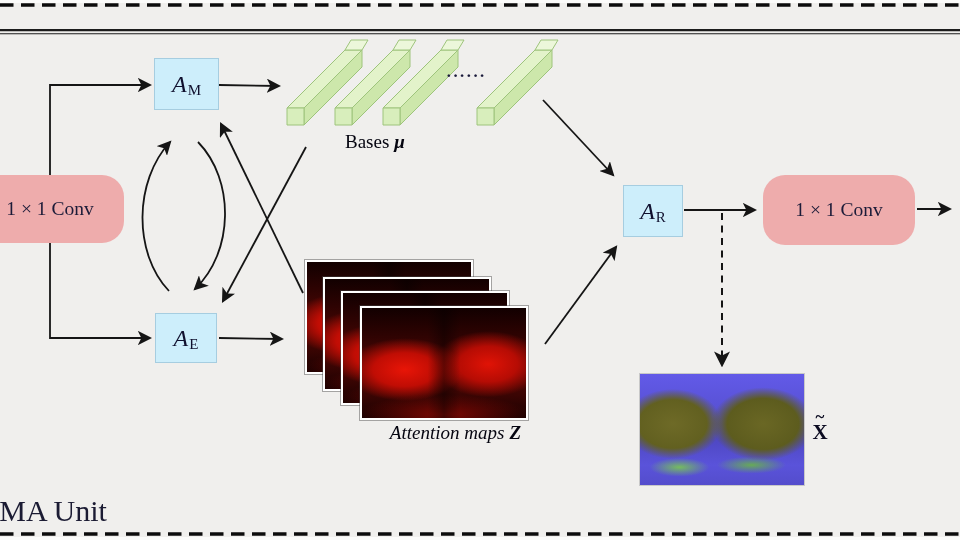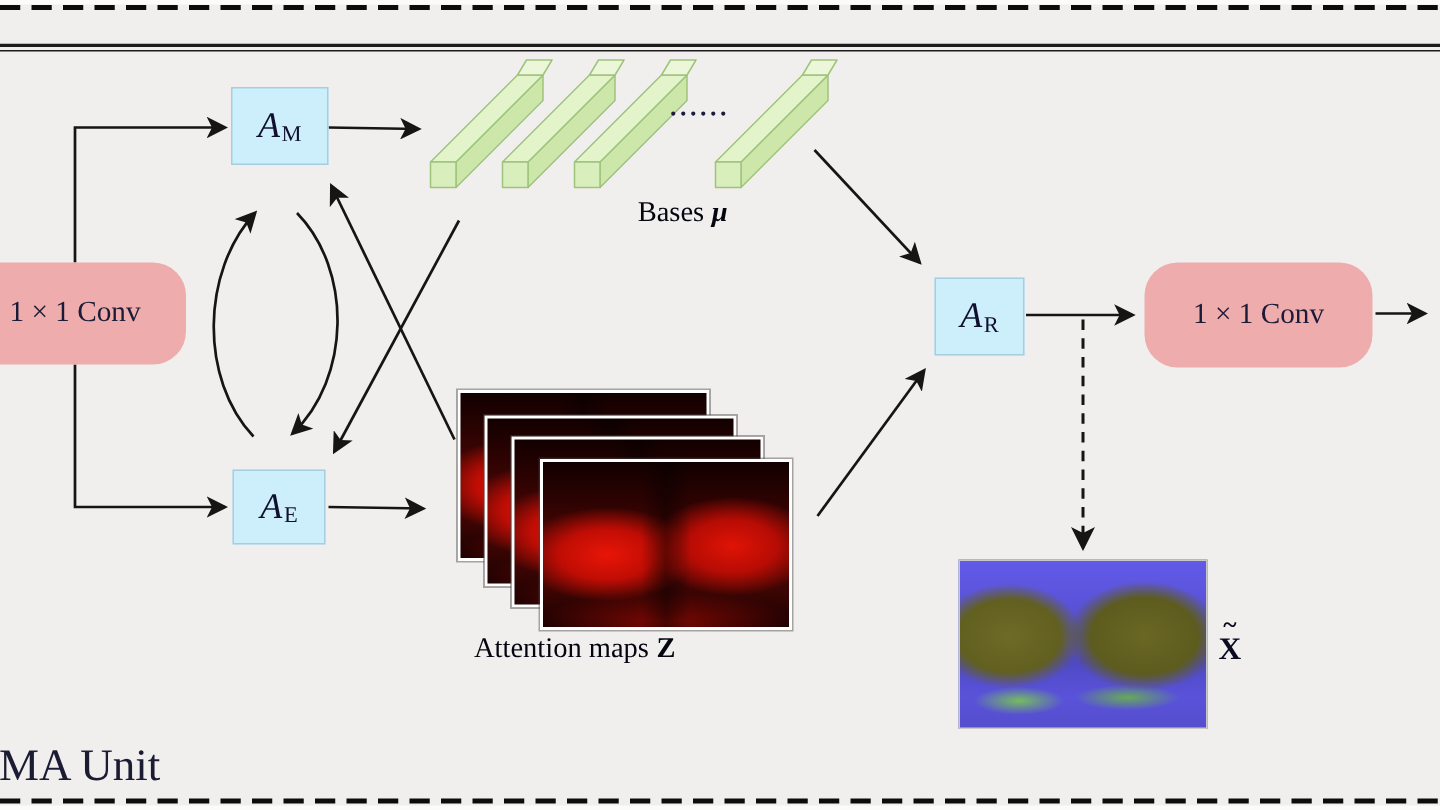--- a/index.html
+++ b/index.html
@@ -47,22 +47,22 @@
     background-image:
       radial-gradient(40% 42% at 20% 45%, #6e6a27 0%, #626020 52%, rgba(98,96,32,0) 75%),
       radial-gradient(42% 44% at 75% 45%, #6a6724 0%, #5d5c1e 52%, rgba(93,92,30,0) 75%),
       radial-gradient(26% 12% at 24% 84%, rgba(120,200,80,0.9) 0%, rgba(120,200,80,0) 70%),
       radial-gradient(30% 11% at 68% 82%, rgba(105,185,65,0.85) 0%, rgba(105,185,65,0) 70%),
       linear-gradient(180deg, #625ae8 0%, #5952d6 30%, #4f48c4 60%, #5a53da 82%, #544dcc 100%);}
 
   .caption{position:absolute;color:#050510;font-size:19px;}
   .caption .sym{font-weight:bold;margin-left:5px;}
   .caption .sym-italic{font-weight:bold;font-style:italic;margin-left:5px;}
-  .bases-cap{left:345px;top:131px;width:140px;text-align:right;}
-  .maps-cap{left:316px;top:422px;width:220px;text-align:left;}
+  .bases-cap{left:345px;top:131px;width:140px;text-align:left;}
+  .maps-cap{left:301px;top:422px;width:220px;text-align:right;font-style:italic;}
   .dots{position:absolute;left:446px;top:66px;width:60px;font-size:17px;
     letter-spacing:1px;color:#1a1a3a;font-weight:bold;}
   .xt{position:absolute;left:806px;top:412px;width:28px;display:flex;
     flex-direction:column;align-items:center;color:#0a0a20;}
   .xt .tilde{font-size:17px;font-weight:bold;height:9px;line-height:9px;}
   .xt .sym{font-size:21px;font-weight:bold;line-height:22px;}
   .unit-title{position:absolute;left:-19px;top:494px;font-size:30px;color:#1b1b33;}
 </style>
 </head>
 <body>

